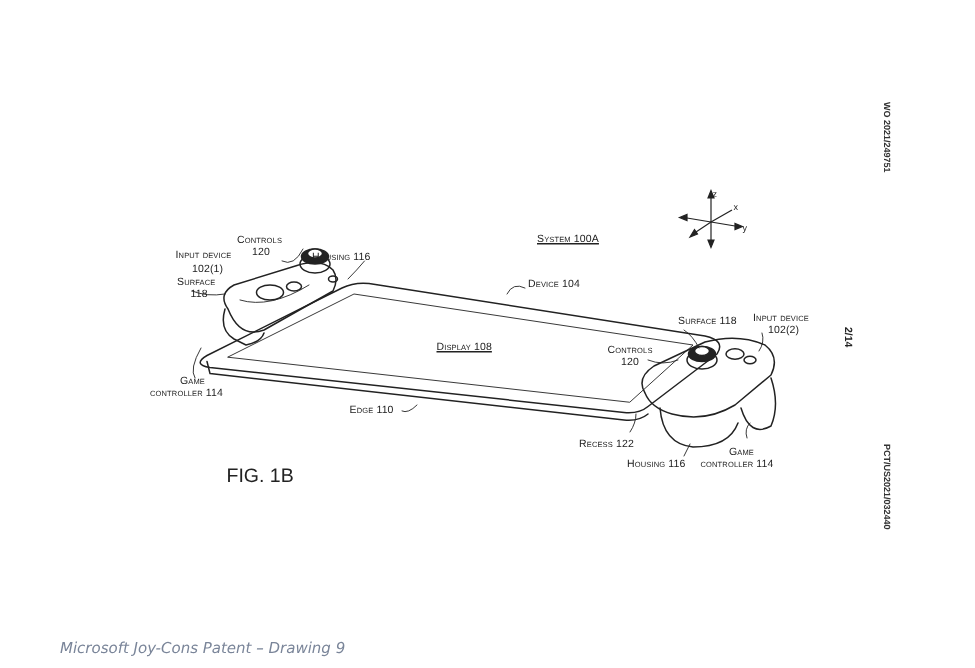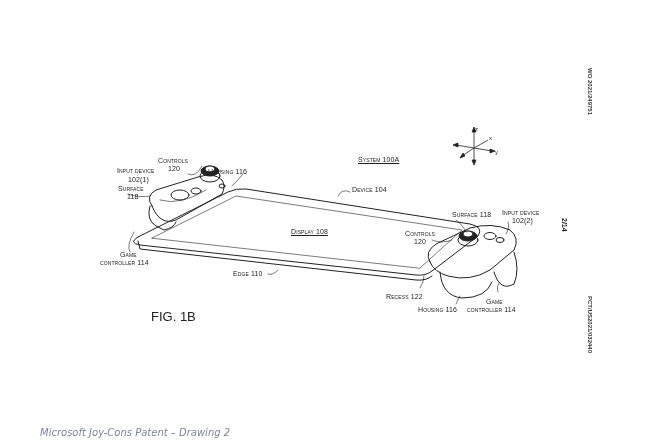--- a/index.html
+++ b/index.html
@@ -103,14 +103,14 @@
   <div class="lbl" style="left:418px; top:306px;">Housing 116</div>
   <div class="lbl" style="left:486px; top:298px;">Game</div>
   <div class="lbl" style="left:467px; top:306px;">controller 114</div>
 
   <div class="fig">FIG. 1B</div>
 
   <div class="sheet">2/14</div>
   <div class="vert" style="left:593px; top:68px;">WO 2021/249751</div>
   <div class="vert" style="left:593px; top:296px;">PCT/US2021/032440</div>
 
-  <div class="caption">Microsoft Joy-Cons Patent – Drawing 2</div>
+  <div class="caption">Microsoft Joy-Cons Patent – Drawing 9</div>
 </div>
 
 </body></html>

